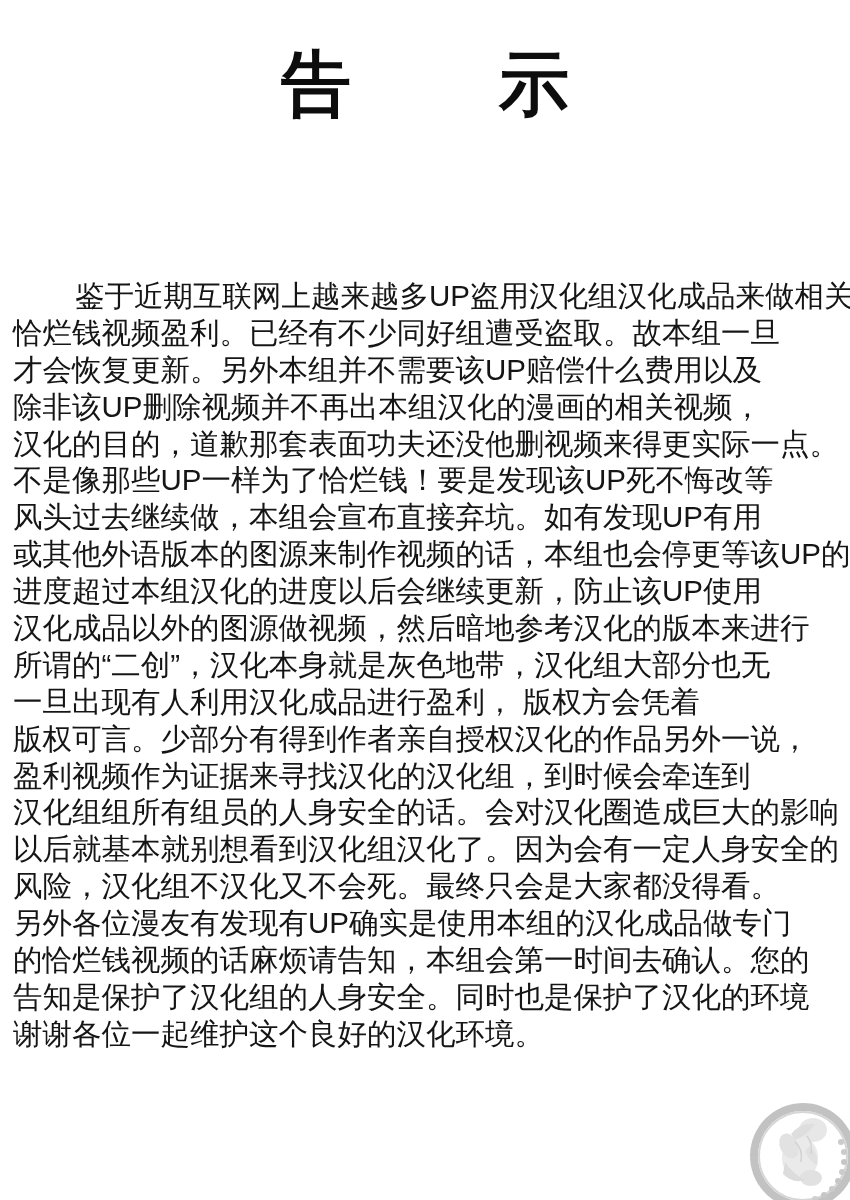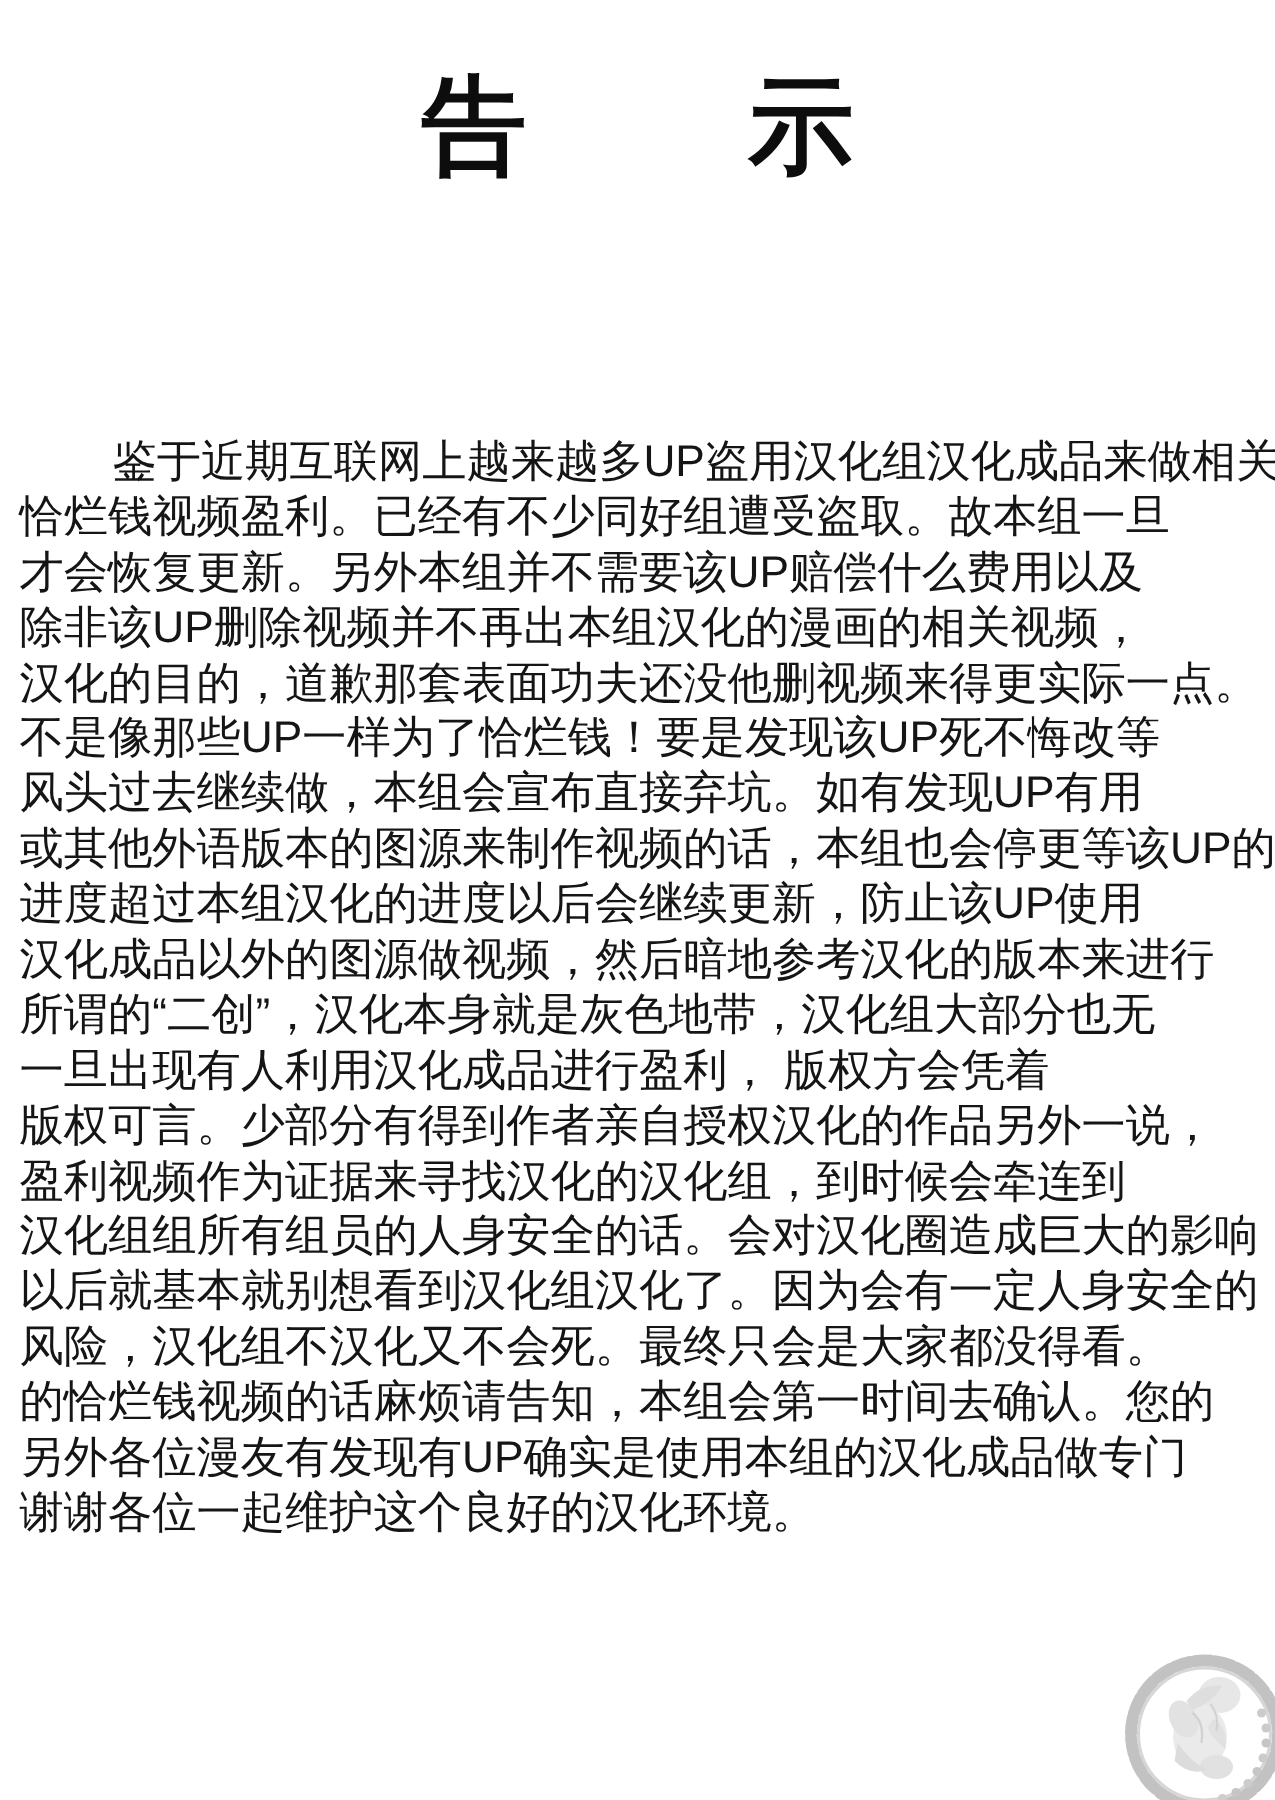--- a/index.html
+++ b/index.html
@@ -43,21 +43,20 @@
     font-weight: 500;
     white-space: nowrap;
     color: #151515;
   }
   .notice-line {
     height: 36.9px;
     overflow: visible;
   }
   .notice-line:first-child {
     text-indent: 2.1em;
-    margin-top: 12px;
   }
   .watermark {
     position: absolute;
     left: 743px;
     top: 1096px;
     width: 120px;
     height: 120px;
     opacity: 0.85;
     pointer-events: none;
   }
@@ -83,22 +82,23 @@
     <div class="notice-line">或其他外语版本的图源来制作视频的话，本组也会停更等该UP的</div>
     <div class="notice-line">进度超过本组汉化的进度以后会继续更新，防止该UP使用</div>
     <div class="notice-line">汉化成品以外的图源做视频，然后暗地参考汉化的版本来进行</div>
     <div class="notice-line">所谓的“二创”，汉化本身就是灰色地带，汉化组大部分也无</div>
     <div class="notice-line">一旦出现有人利用汉化成品进行盈利， 版权方会凭着</div>
     <div class="notice-line">版权可言。少部分有得到作者亲自授权汉化的作品另外一说，</div>
     <div class="notice-line">盈利视频作为证据来寻找汉化的汉化组，到时候会牵连到</div>
     <div class="notice-line">汉化组组所有组员的人身安全的话。会对汉化圈造成巨大的影响，</div>
     <div class="notice-line">以后就基本就别想看到汉化组汉化了。因为会有一定人身安全的</div>
     <div class="notice-line">风险，汉化组不汉化又不会死。最终只会是大家都没得看。</div>
+    <div class="notice-line">另外各位漫友有发现有UP确实是使用本组的汉化成品做专门</div>
     <div class="notice-line">的恰烂钱视频的话麻烦请告知，本组会第一时间去确认。您的</div>
-    <div class="notice-line">另外各位漫友有发现有UP确实是使用本组的汉化成品做专门</div>
+    <div class="notice-line">告知是保护了汉化组的人身安全。同时也是保护了汉化的环境</div>
     <div class="notice-line">谢谢各位一起维护这个良好的汉化环境。</div>
   </div>
 
   <div class="watermark">
     <svg width="120" height="120" viewBox="0 0 120 120" xmlns="http://www.w3.org/2000/svg">
 
       <circle cx="60" cy="60" r="49" fill="none" stroke="#b8b8b8" stroke-width="8" stroke-dasharray="11 3" stroke-linecap="round"></circle>
       <circle cx="60" cy="60" r="44" fill="none" stroke="#cfcfcf" stroke-width="2"></circle>
 
       <ellipse cx="70" cy="34" rx="14" ry="12" fill="#e3e3e3"></ellipse>

